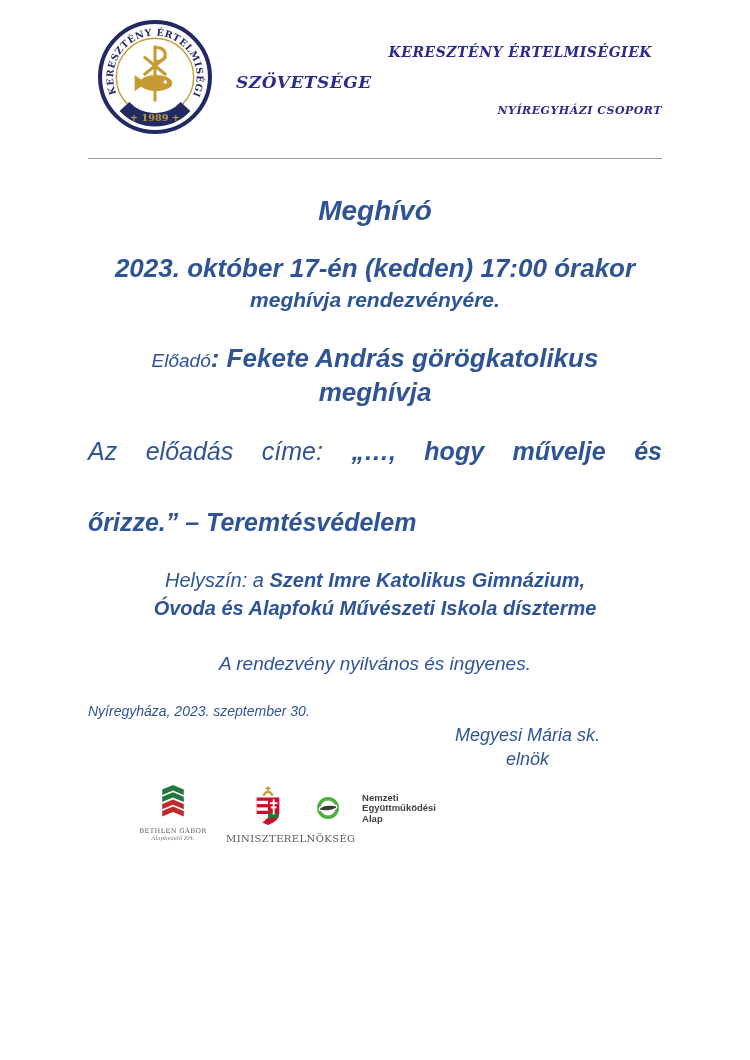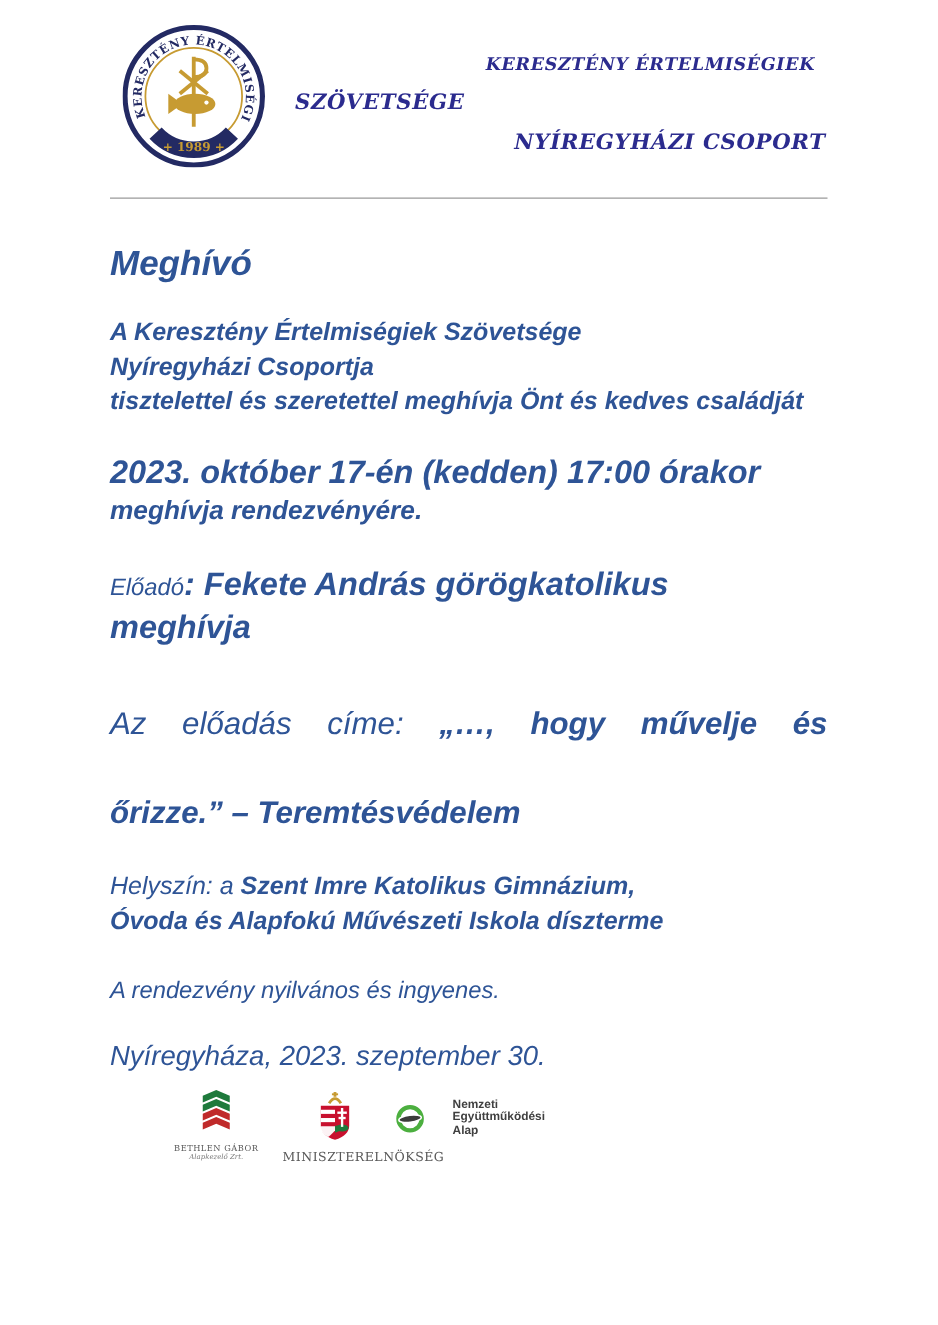--- a/index.html
+++ b/index.html
@@ -15,42 +15,42 @@
   
   .header{position:relative;height:158px;}
   .emblem{position:absolute;left:98px;top:20px;width:114px;height:114px;}
   .script{
     font-family:"DejaVu Serif",serif;
     font-style:italic;font-weight:bold;
     color:#2b2b8e;letter-spacing:.5px;
   }
   .szovetsege{position:absolute;left:236px;top:72px;font-size:17px;}
   .hdr-right1{position:absolute;left:380px;top:44px;width:272px;text-align:right;font-size:14px;}
-  .hdr-right2{position:absolute;left:410px;top:104px;width:252px;text-align:center;font-size:17px;}
+  .hdr-right2{position:absolute;left:410px;top:104px;width:252px;text-align:right;font-size:11px;}
   .rule{margin:0 88px;border:none;border-top:1.6px solid #9a9a9a;height:0;}
 
   
   .content{padding:0 88px;color:#2e5496;font-style:italic;}
   .bold{font-weight:bold;}
   .lite{font-weight:normal;}
-  .center{text-align:left;}
+  .center{text-align:center;}
   .title{font-size:28px;font-weight:bold;margin-top:36px;}
   .intro{font-size:20px;font-weight:bold;line-height:1.38;margin-top:26px;}
   .dateline{font-size:26px;font-weight:bold;margin-top:26px;}
   .datesub{font-size:21px;font-weight:bold;margin-top:4px;}
   .speaker{margin-top:30px;font-size:26px;font-weight:bold;line-height:1.3;}
   .speaker .lbl{font-size:19px;font-weight:normal;}
-  .talk{margin-top:44px;font-size:25px;line-height:1.42;}
+  .talk{margin-top:24px;font-size:25px;line-height:1.42;}
   .talk-l1{text-align:justify;}
   .talk-l1 .fill{display:inline-block;width:100%;height:0;}
   .venue{margin-top:26px;font-size:20px;font-weight:bold;line-height:1.42;}
   .venue .lbl{font-weight:normal;}
   .venue-small{font-size:19px;}
   .note{margin-top:30px;font-size:19px;font-weight:normal;}
-  .dateplace{margin-top:28px;font-size:22px;font-weight:normal;text-align:left;}
+  .dateplace{margin-top:28px;font-size:14px;font-weight:normal;text-align:left;}
   .sig{margin-top:4px;margin-right:62px;margin-left:auto;width:fit-content;
        font-size:18px;font-weight:normal;text-align:center;line-height:1.35;}
 
   
   .logos{position:relative;height:90px;margin-top:14px;}
   .logo-item{position:absolute;top:0;text-align:center;}
   .bethlen{left:134px;width:78px;}
   .minisz{left:226px;width:84px;}
   .nea{left:316px;width:120px;display:flex;align-items:center;gap:22px;text-align:left;}
   .logo-cap{font-family:"DejaVu Serif",serif;font-size:6.6px;color:#585858;letter-spacing:.4px;margin-top:2px;}
@@ -95,25 +95,20 @@
     <div class="script hdr-right1">KERESZTÉNY ÉRTELMISÉGIEK</div>
     <div class="script hdr-right2">NYÍREGYHÁZI CSOPORT</div>
   </div>
 
   <hr class="rule">
 
   <div class="content">
 
     <div class="title center">Meghívó</div>
 
-    <div class="intro center">
-      <div>A Keresztény Értelmiségiek Szövetsége</div>
-      <div>Nyíregyházi Csoportja</div>
-      <div>tisztelettel és szeretettel meghívja Önt és kedves családját</div>
-    </div>
 
     <div class="dateline center">2023. október 17-én (kedden) 17:00 órakor</div>
     <div class="datesub center">meghívja rendezvényére.</div>
 
     <div class="speaker center">
       <div><span class="lbl">Előadó</span><span>: Fekete András görögkatolikus</span></div>
       <div>meghívja</div>
     </div>
 
     <div class="talk">
@@ -123,20 +118,24 @@
 
     <div class="venue center">
       <div><span class="lbl">Helyszín: a </span><span>Szent Imre Katolikus Gimnázium,</span></div>
       <div>Óvoda és Alapfokú Művészeti Iskola díszterme</div>
     </div>
 
     <div class="note center">A rendezvény nyilvános és ingyenes.</div>
 
     <div class="dateplace">Nyíregyháza, 2023. szeptember 30.</div>
 
+    <div class="sig">
+      <div>Megyesi Mária sk.</div>
+      <div>elnök</div>
+    </div>
   </div>
 
   <div class="logos">
 
     <div class="logo-item bethlen">
       <svg width="36" height="36" viewBox="0 0 40 40">
         <polygon points="8,5 20,0 32,5 32,11 20,6 8,11" fill="#1e7a3c"></polygon>
         <polygon points="8,13 20,8 32,13 32,19 20,14 8,19" fill="#1e7a3c"></polygon>
         <polygon points="8,21 20,16 32,21 32,27 20,22 8,27" fill="#c02a2a"></polygon>
         <polygon points="8,29 20,24 32,29 32,35 20,30 8,35" fill="#c02a2a"></polygon>

